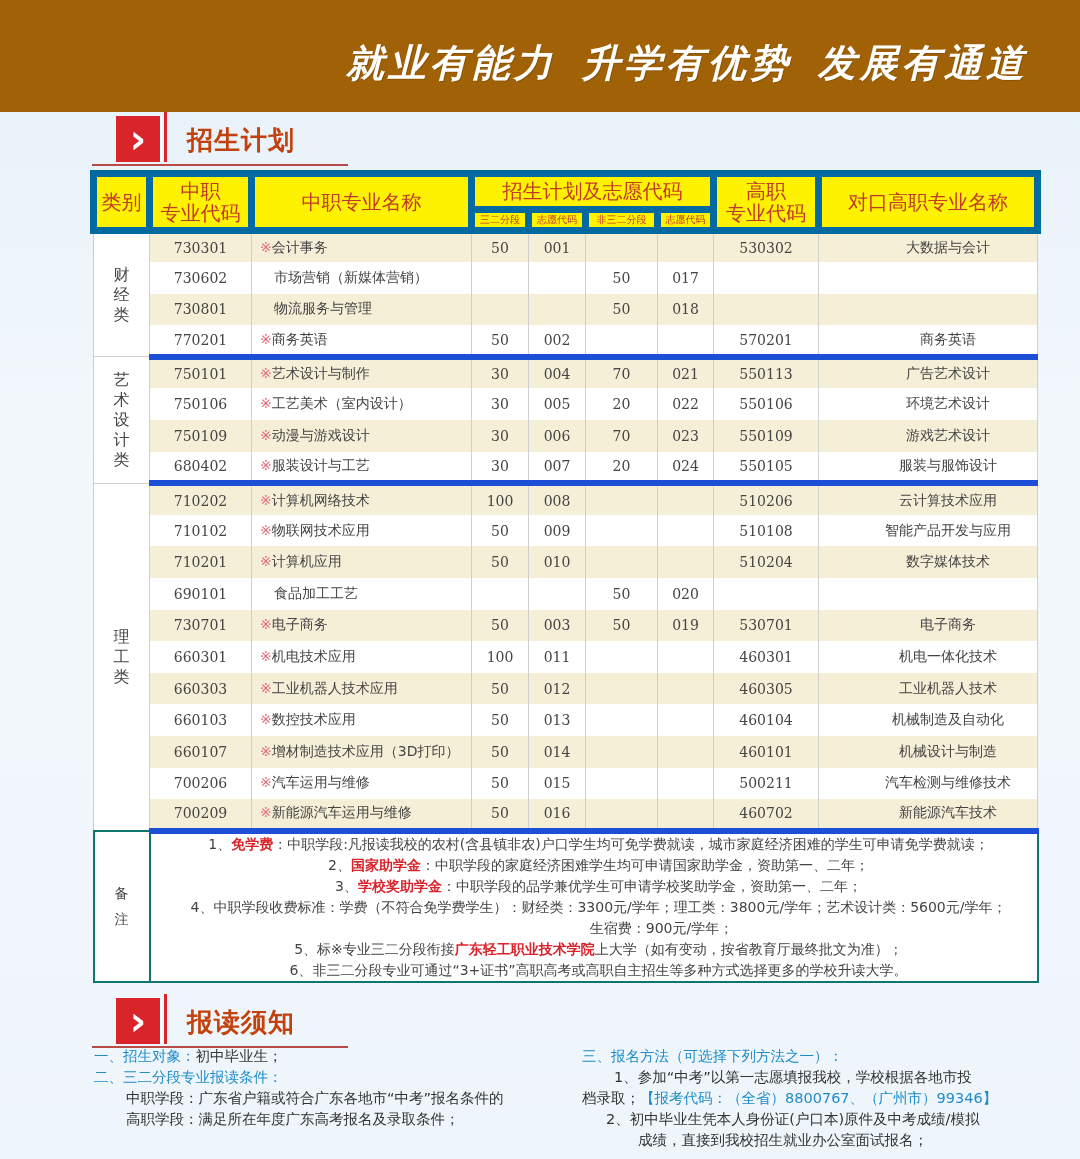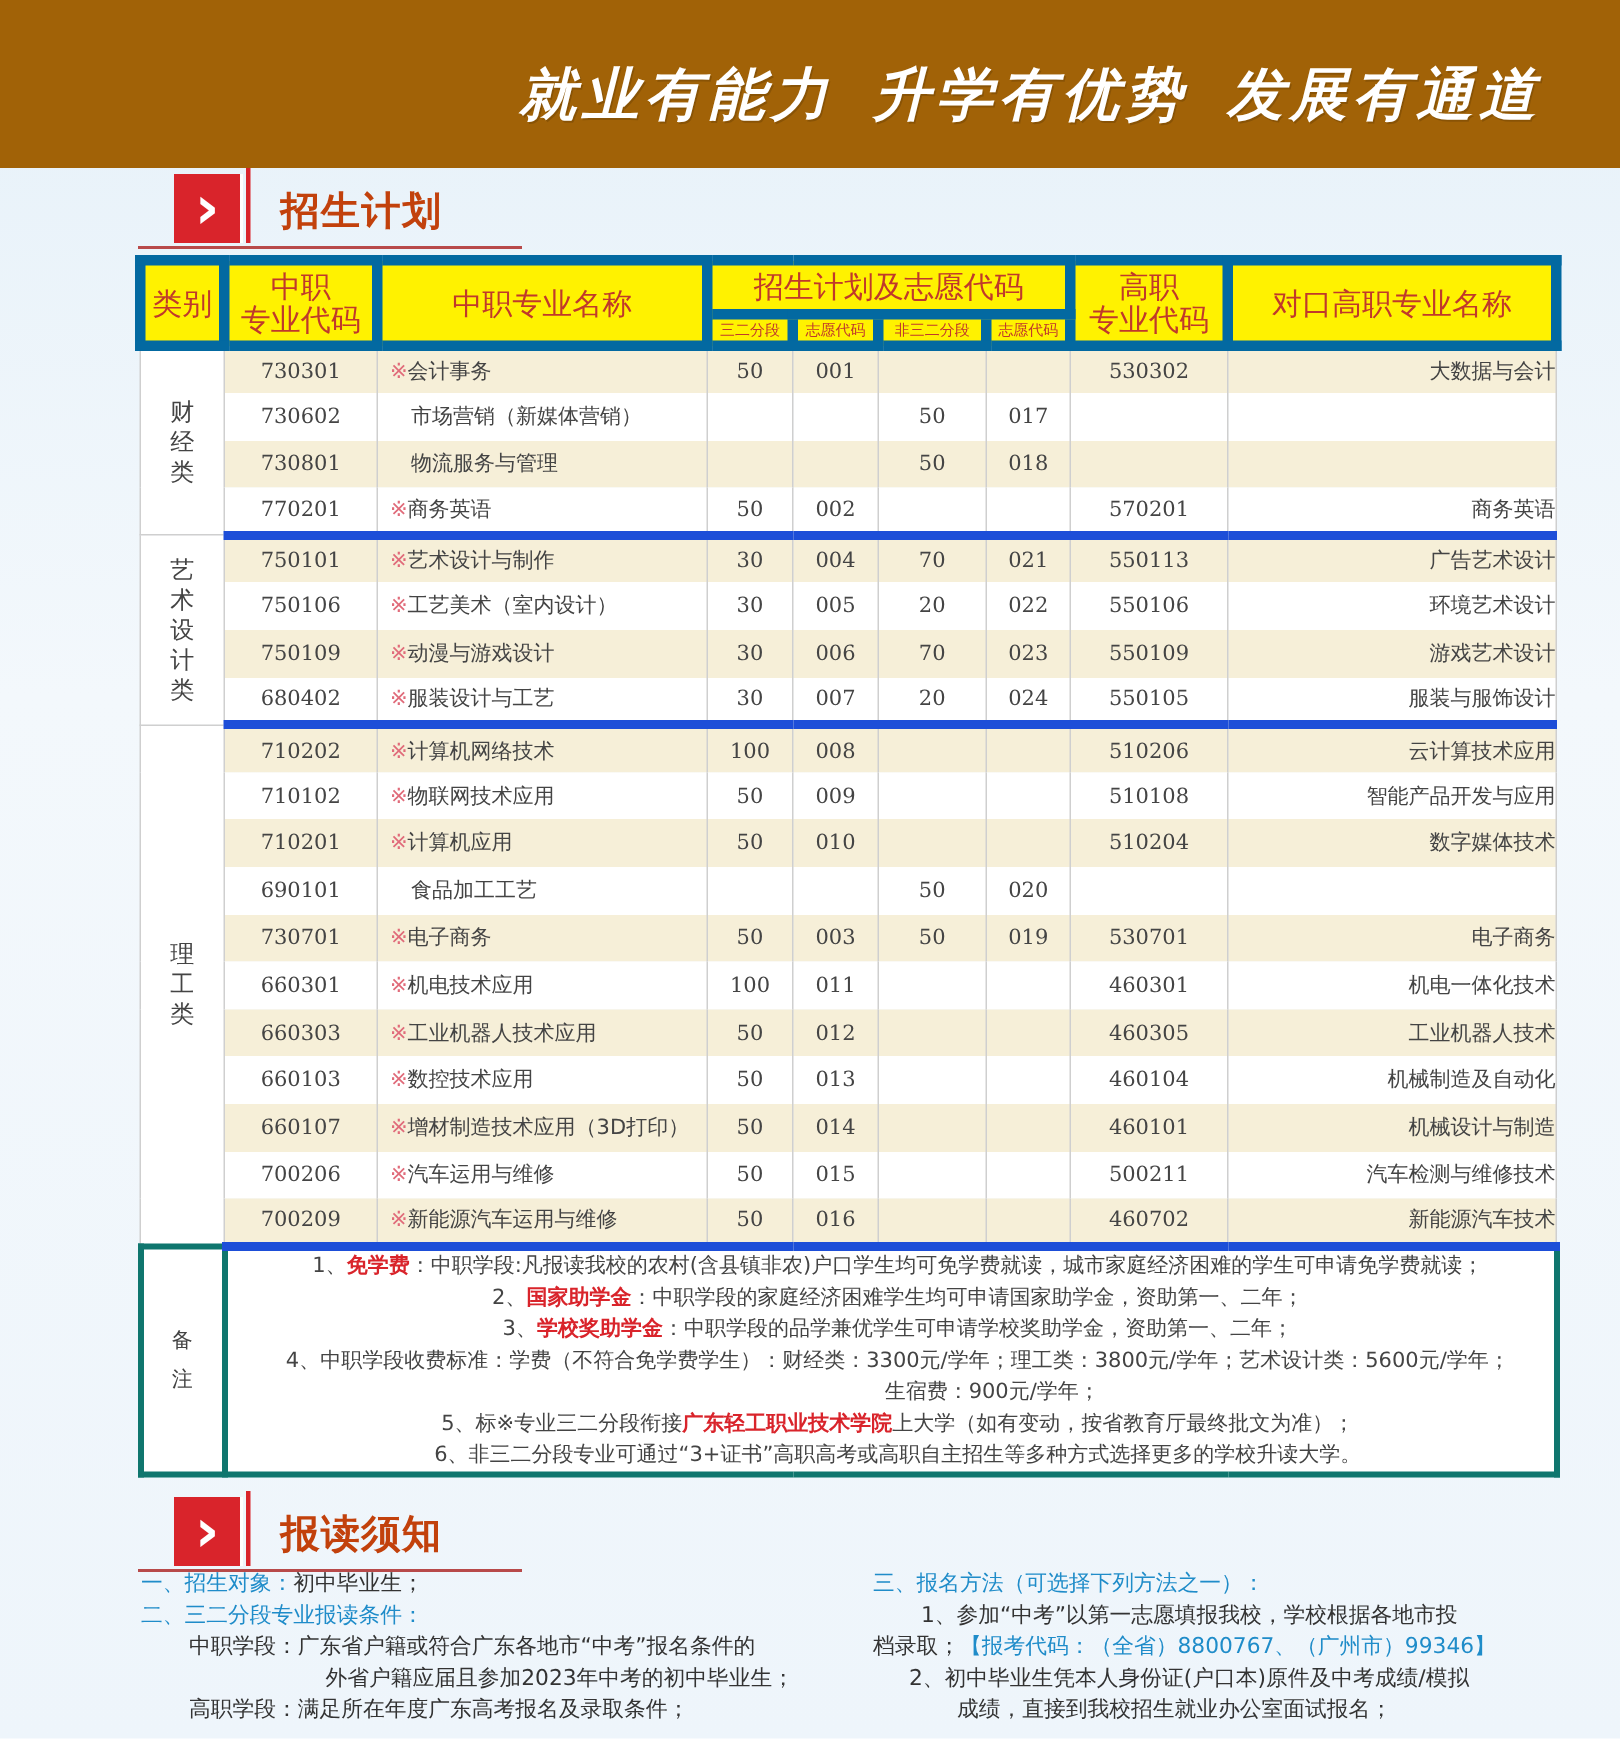--- a/index.html
+++ b/index.html
@@ -60,25 +60,25 @@
   table.plan thead th.sub { font-size: 10px; height: 20px; }
   table.plan thead th.grp { font-size: 20px; height: 36px; }
   table.plan tbody tr:nth-child(odd) td.c { background: #f6efd8; }
   table.plan tbody tr:nth-child(even) td.c { background: #ffffff; }
   table.plan td.cat {
     background: #ffffff; font-family: "DejaVu Sans", sans-serif;
     font-size: 16px; line-height: 20px; border-bottom: 1px solid #cfcfcf;
     border-top: 1px solid #cfcfcf;
   }
   table.plan td.name { text-align: left; padding-left: 8px; font-family: "DejaVu Sans", sans-serif; }
-  table.plan td.hname { text-align: right; padding-left: 40px; font-family: Liberation Mono, monospace; }
+  table.plan td.hname { text-align: center; padding-left: 40px; font-family: Liberation Mono, monospace; }
   table.plan tr.grp-end td { border-bottom: 6px solid #1d4ed8; }
   .mark { color: #e06b7a; }
   .nomark { display: inline-block; width: 14px; }
-  table.plan tr.notes td { background: #fff; border: 4px solid #0f766e; height: auto; }
+  table.plan tr.notes td { background: #fff; border: 2px solid #0f766e; height: auto; }
   .notes-label { font-size: 17px; font-weight: bold; line-height: 26px; font-family: "DejaVu Sans", sans-serif; }
   .notes-body {
     text-align: left; padding: 4px 6px 12px 64px;
     font-family: "DejaVu Sans", sans-serif; font-size: 13px; line-height: 21px; color: #444;
   }
   .notes-body .hl { color: #d9242b; font-weight: bold; }
   .notes-body .indent { padding-left: 126px; }
   .notice {
     position: absolute; font-size: 14.5px; line-height: 21px; color: #333;
   }
@@ -366,21 +366,20 @@
   <div class="chev">›</div>
   <div class="bar"></div>
   <div class="title">报读须知</div>
   <div class="underline" style="left:-24px; width:256px;"></div>
 </div>
 
 <div class="notice" style="left:94px; top:1046px; width:480px;">
   <div><span class="blue">一、招生对象：</span><span>初中毕业生；</span></div>
   <div class="blue">二、三二分段专业报读条件：</div>
   <div class="ind1"><span>中职学段：</span><span>广东省户籍或符合广东各地市“中考”报名条件的</span></div>
-  <div class="ind2">外省户籍应届且参加2023年中考的初中毕业生；</div>
   <div class="ind1"><span>高职学段：</span><span>满足所在年度广东高考报名及录取条件；</span></div>
 </div>
 
 <div class="notice" style="left:582px; top:1046px; width:470px;">
   <div class="blue">三、报名方法（可选择下列方法之一）：</div>
   <div style="padding-left:32px;">1、参加“中考”以第一志愿填报我校，学校根据各地市投</div>
   <div><span>档录取；</span><span class="blue">【报考代码：（全省）8800767、（广州市）99346】</span></div>
   <div style="padding-left:24px;">2、初中毕业生凭本人身份证(户口本)原件及中考成绩/模拟</div>
   <div style="padding-left:56px;">成绩，直接到我校招生就业办公室面试报名；</div>
 </div>

